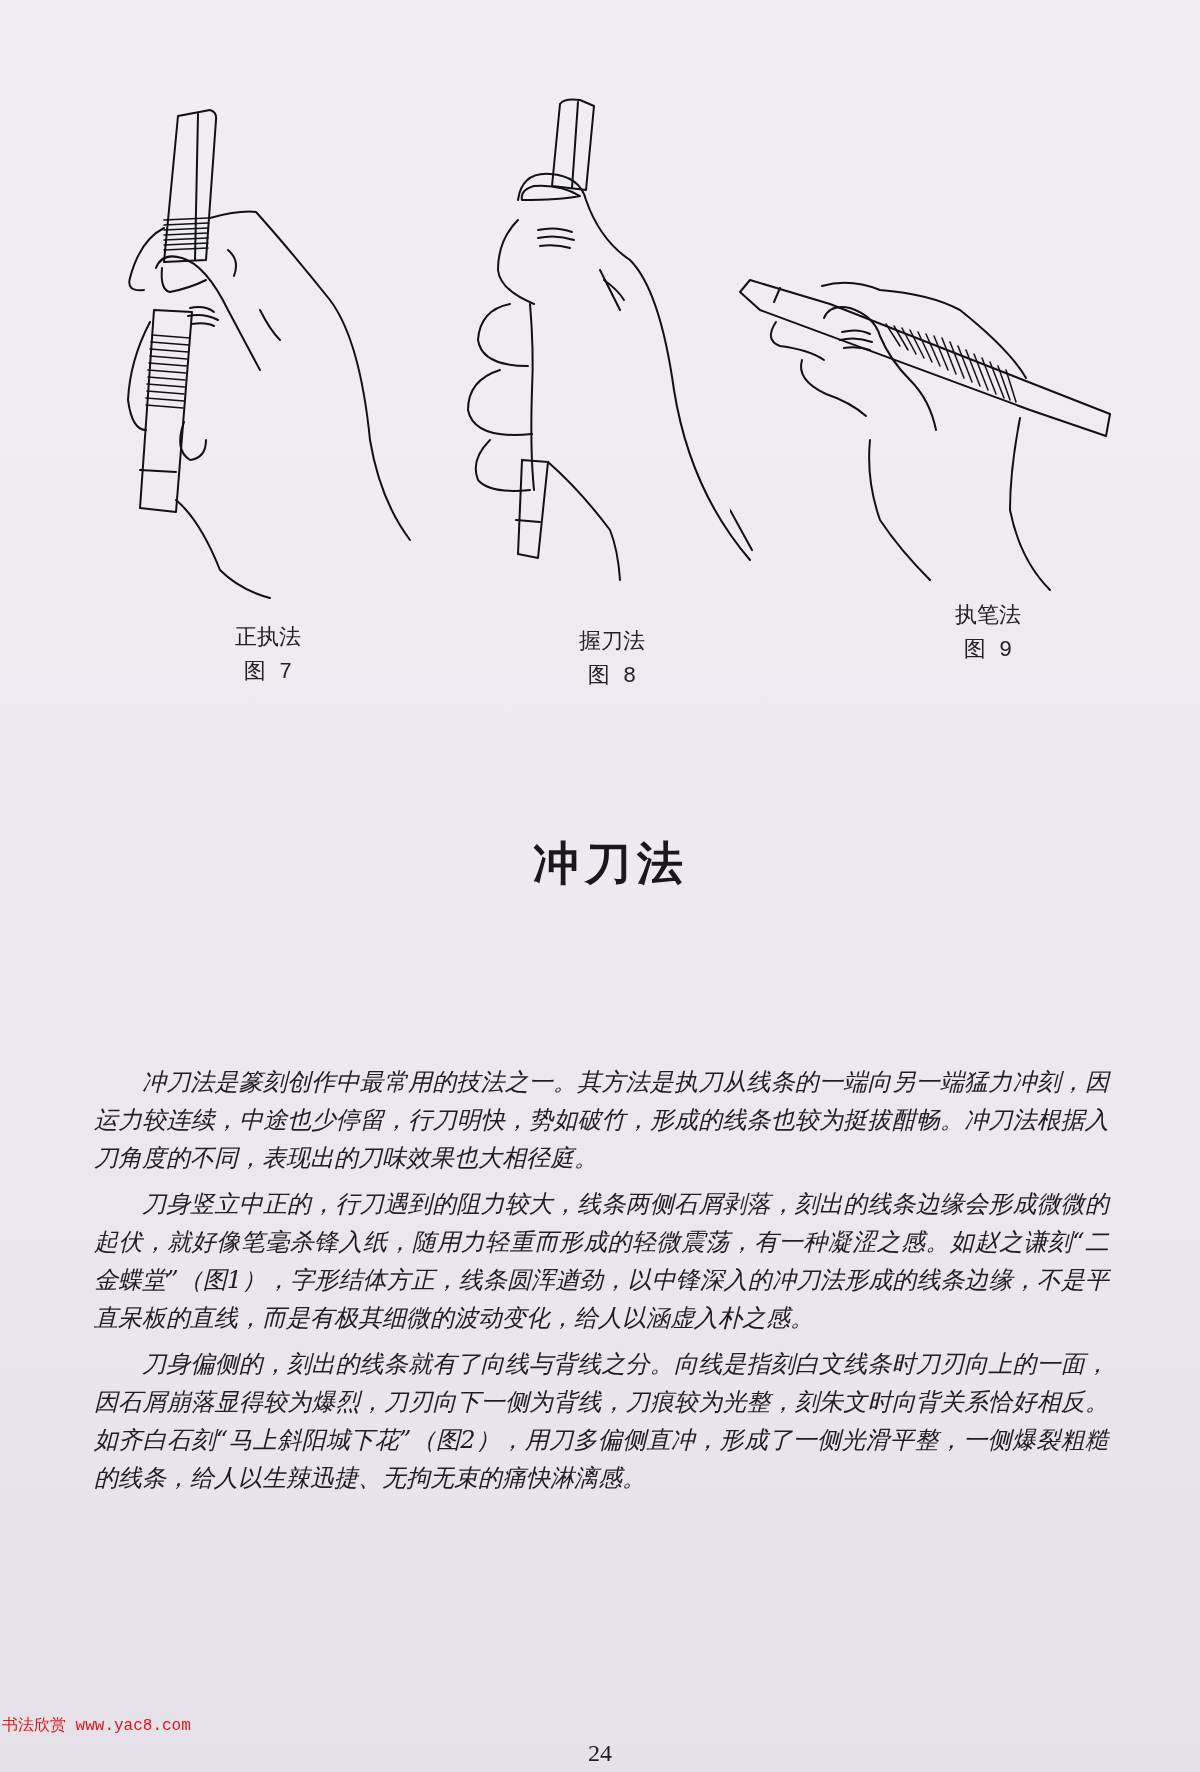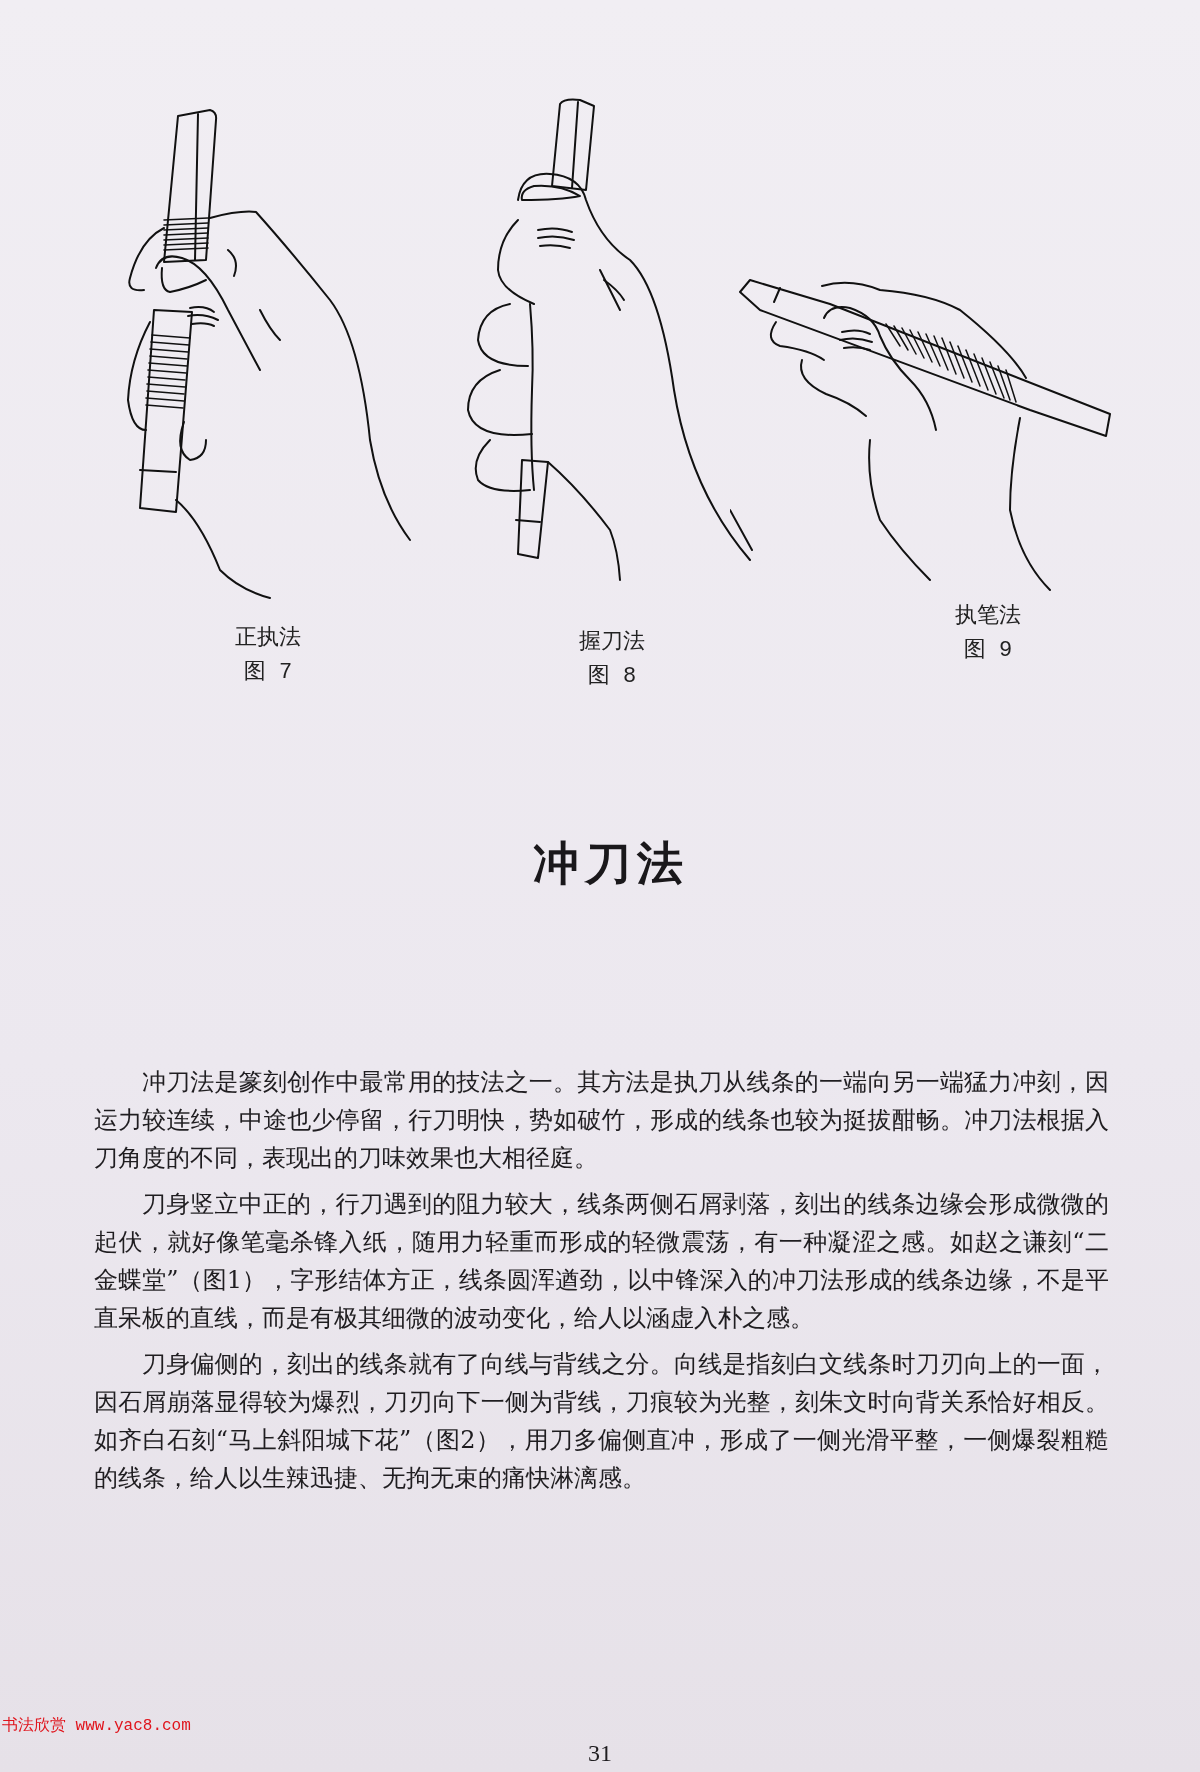--- a/index.html
+++ b/index.html
@@ -47,20 +47,21 @@
       width: 1015px;
       font-family: "DejaVu Serif", "Liberation Serif", serif;
       font-size: 24px;
       line-height: 38px;
       color: #1f1d20;
       text-align: justify;
     }
     .body-text p {
       margin: 0 0 8px 0;
       text-indent: 2em;
+      font-style: italic;
     }
     .watermark {
       position: absolute;
       left: 2px;
       top: 1715px;
       font-family: "Liberation Mono", "DejaVu Sans Mono", monospace;
       font-size: 16px;
       color: #e0141c;
       letter-spacing: 0px;
     }
@@ -209,13 +210,13 @@
 
 <h1 class="section-title" style="margin:11px;">冲刀法</h1>
 
 <div class="body-text">
   <p>冲刀法是篆刻创作中最常用的技法之一。其方法是执刀从线条的一端向另一端猛力冲刻，因运力较连续，中途也少停留，行刀明快，势如破竹，形成的线条也较为挺拔酣畅。冲刀法根据入刀角度的不同，表现出的刀味效果也大相径庭。</p>
   <p>刀身竖立中正的，行刀遇到的阻力较大，线条两侧石屑剥落，刻出的线条边缘会形成微微的起伏，就好像笔毫杀锋入纸，随用力轻重而形成的轻微震荡，有一种凝涩之感。如赵之谦刻“二金蝶堂”（图1），字形结体方正，线条圆浑遒劲，以中锋深入的冲刀法形成的线条边缘，不是平直呆板的直线，而是有极其细微的波动变化，给人以涵虚入朴之感。</p>
   <p>刀身偏侧的，刻出的线条就有了向线与背线之分。向线是指刻白文线条时刀刃向上的一面，因石屑崩落显得较为爆烈，刀刃向下一侧为背线，刀痕较为光整，刻朱文时向背关系恰好相反。如齐白石刻“马上斜阳城下花”（图2），用刀多偏侧直冲，形成了一侧光滑平整，一侧爆裂粗糙的线条，给人以生辣迅捷、无拘无束的痛快淋漓感。</p>
 </div>
 
 <div class="watermark">书法欣赏 www.yac8.com</div>
-<div class="page-number">31</div>
+<div class="page-number">24</div>
 
 </body></html>

